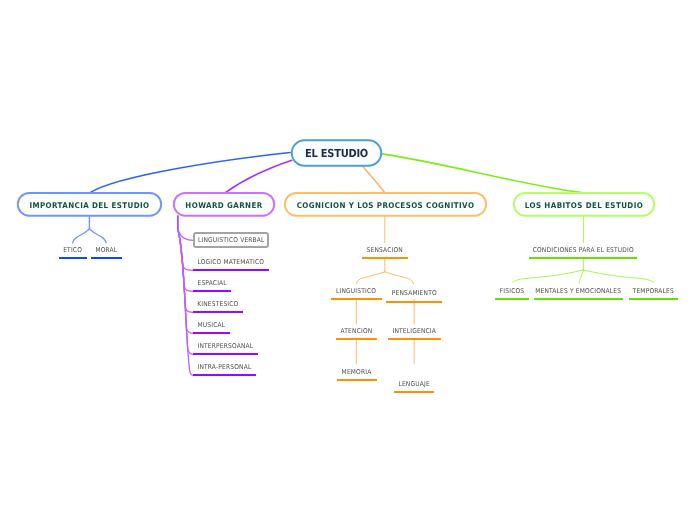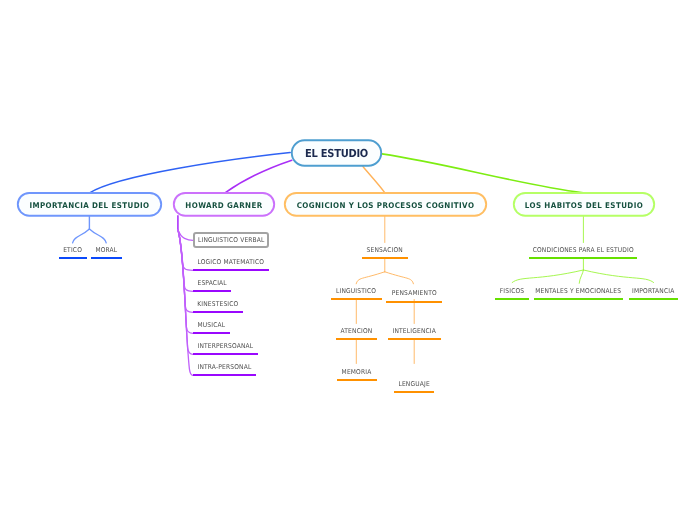--- a/index.html
+++ b/index.html
@@ -180,17 +180,17 @@
   </div>
   <div class="leaf" style="left:495px;top:286.3px;width:34px;height:13.6px;">
     <span class="t">FISICOS</span>
     <span class="ul" style="background:#66e000;"></span>
   </div>
   <div class="leaf" style="left:533.5px;top:286.3px;width:89.4px;height:13.6px;">
     <span class="t">MENTALES Y EMOCIONALES</span>
     <span class="ul" style="background:#66e000;"></span>
   </div>
   <div class="leaf" style="left:629px;top:286.3px;width:48.5px;height:13.6px;">
-    <span class="t">IMPORTANCIA</span>
+    <span class="t">TEMPORALES</span>
     <span class="ul" style="background:#66e000;"></span>
   </div>
 
 </div>
 
 </body></html>

